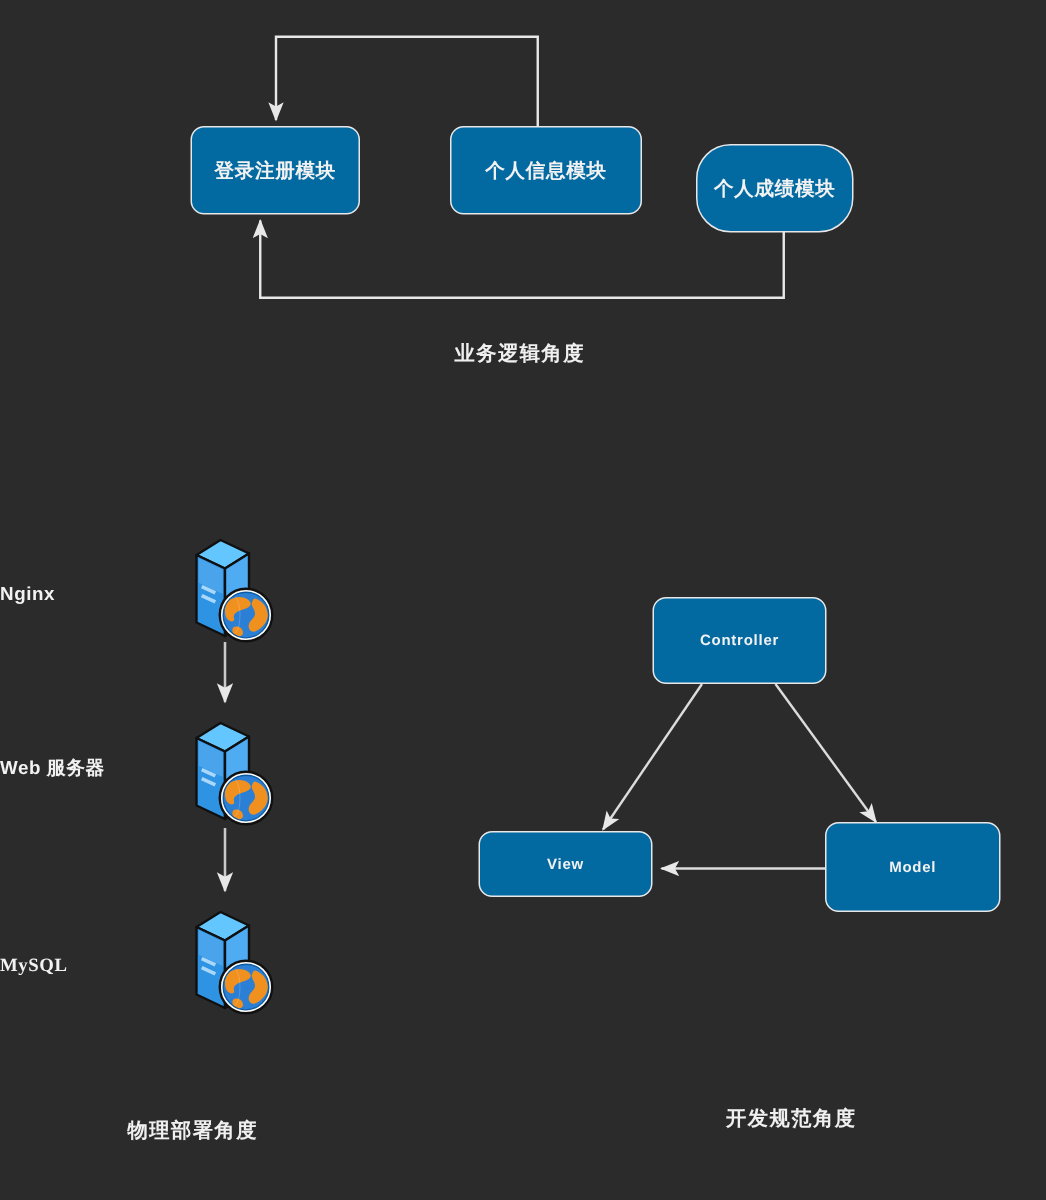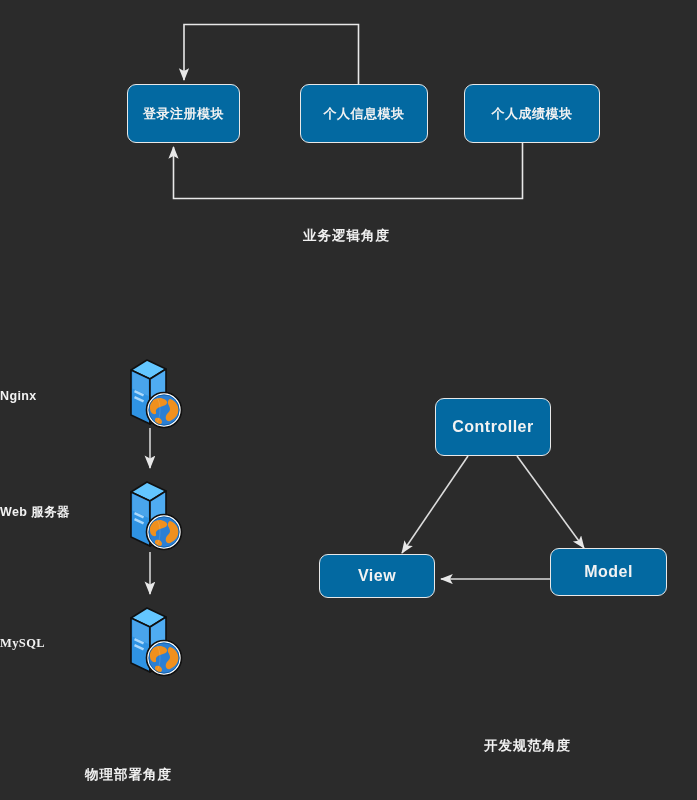--- a/index.html
+++ b/index.html
@@ -29,21 +29,21 @@
     justify-content: center;
     color: #f2f2f2;
     text-align: left;
     letter-spacing: 0.5px;
   }
   .node-box.cjk {
     font-size: 13px;
     font-weight: 700;
   }
   .node-box.latin {
-    font-size: 16px;
+    font-size: 10px;
     font-weight: 700;
   }
 
   
   .caption {
     position: absolute;
     color: #f0f0f0;
     font-size: 13.5px;
     font-weight: 700;
     letter-spacing: 1px;
@@ -100,21 +100,21 @@
   </svg>
 
   <div class="node-box cjk" style="left:127px; top:84px; width:113px; height:59px;">
     <span>登录注册模块</span>
   </div>
 
   <div class="node-box cjk" style="left:300px; top:84px; width:128px; height:59px;">
     <span>个人信息模块</span>
   </div>
 
-  <div class="node-box cjk" style="left:464px; top:84px; width:136px; height:59px;">
+  <div class="node-box cjk" style="left:464px; top:96px; width:105px; height:59px;border-radius:23px;">
     <span>个人成绩模块</span>
   </div>
 
   <div class="caption" style="left:303px; top:227px;">业务逻辑角度</div>
 
   <svg class="overlay">
     <path d="M 150,428 L 150,468" fill="none" stroke="#c9c9c9" stroke-width="1.7" marker-end="url(#arw2)"></path>
     <path d="M 150,552 L 150,594" fill="none" stroke="#c9c9c9" stroke-width="1.7" marker-end="url(#arw2)"></path>
   </svg>
 
@@ -177,38 +177,38 @@
       <path d="M40,46 C44,50 44,66 40,70" fill="none" stroke="#ffffff" stroke-width="0.5" opacity="0.25"></path>
     </svg>
   </div>
 
   <div class="stack-label" style="left:0px; top:389px; width:107px;">Nginx</div>
 
   <div class="stack-label" style="left:0px; top:504px; width:107px;">Web 服务器</div>
 
   <div class="stack-label" style="left:0px; top:636px; width:107px;font-family:Liberation Serif, serif;">MySQL</div>
 
-  <div class="caption" style="left:85px; top:766px;">物理部署角度</div>
+  <div class="caption" style="left:85px; top:745px;">物理部署角度</div>
 
   <svg class="overlay">
 
     <path d="M 468,456 L 402,553" fill="none" stroke="#dcdcdc" stroke-width="1.6" marker-end="url(#arw)"></path>
 
     <path d="M 517,456 L 584,548" fill="none" stroke="#dcdcdc" stroke-width="1.6" marker-end="url(#arw)"></path>
 
     <path d="M 550,579 L 441,579" fill="none" stroke="#dcdcdc" stroke-width="1.6" marker-end="url(#arw)"></path>
   </svg>
 
   <div class="node-box latin" style="left:435px; top:398px; width:116px; height:58px;">
     <span>Controller</span>
   </div>
 
   <div class="node-box latin" style="left:319px; top:554px; width:116px; height:44px;">
     <span>View</span>
   </div>
 
-  <div class="node-box latin" style="left:550px; top:548px; width:117px; height:48px;">
+  <div class="node-box latin" style="left:550px; top:548px; width:117px; height:60px;">
     <span>Model</span>
   </div>
 
   <div class="caption" style="left:484px; top:737px;">开发规范角度</div>
 
 </div>
 
 </body></html>

